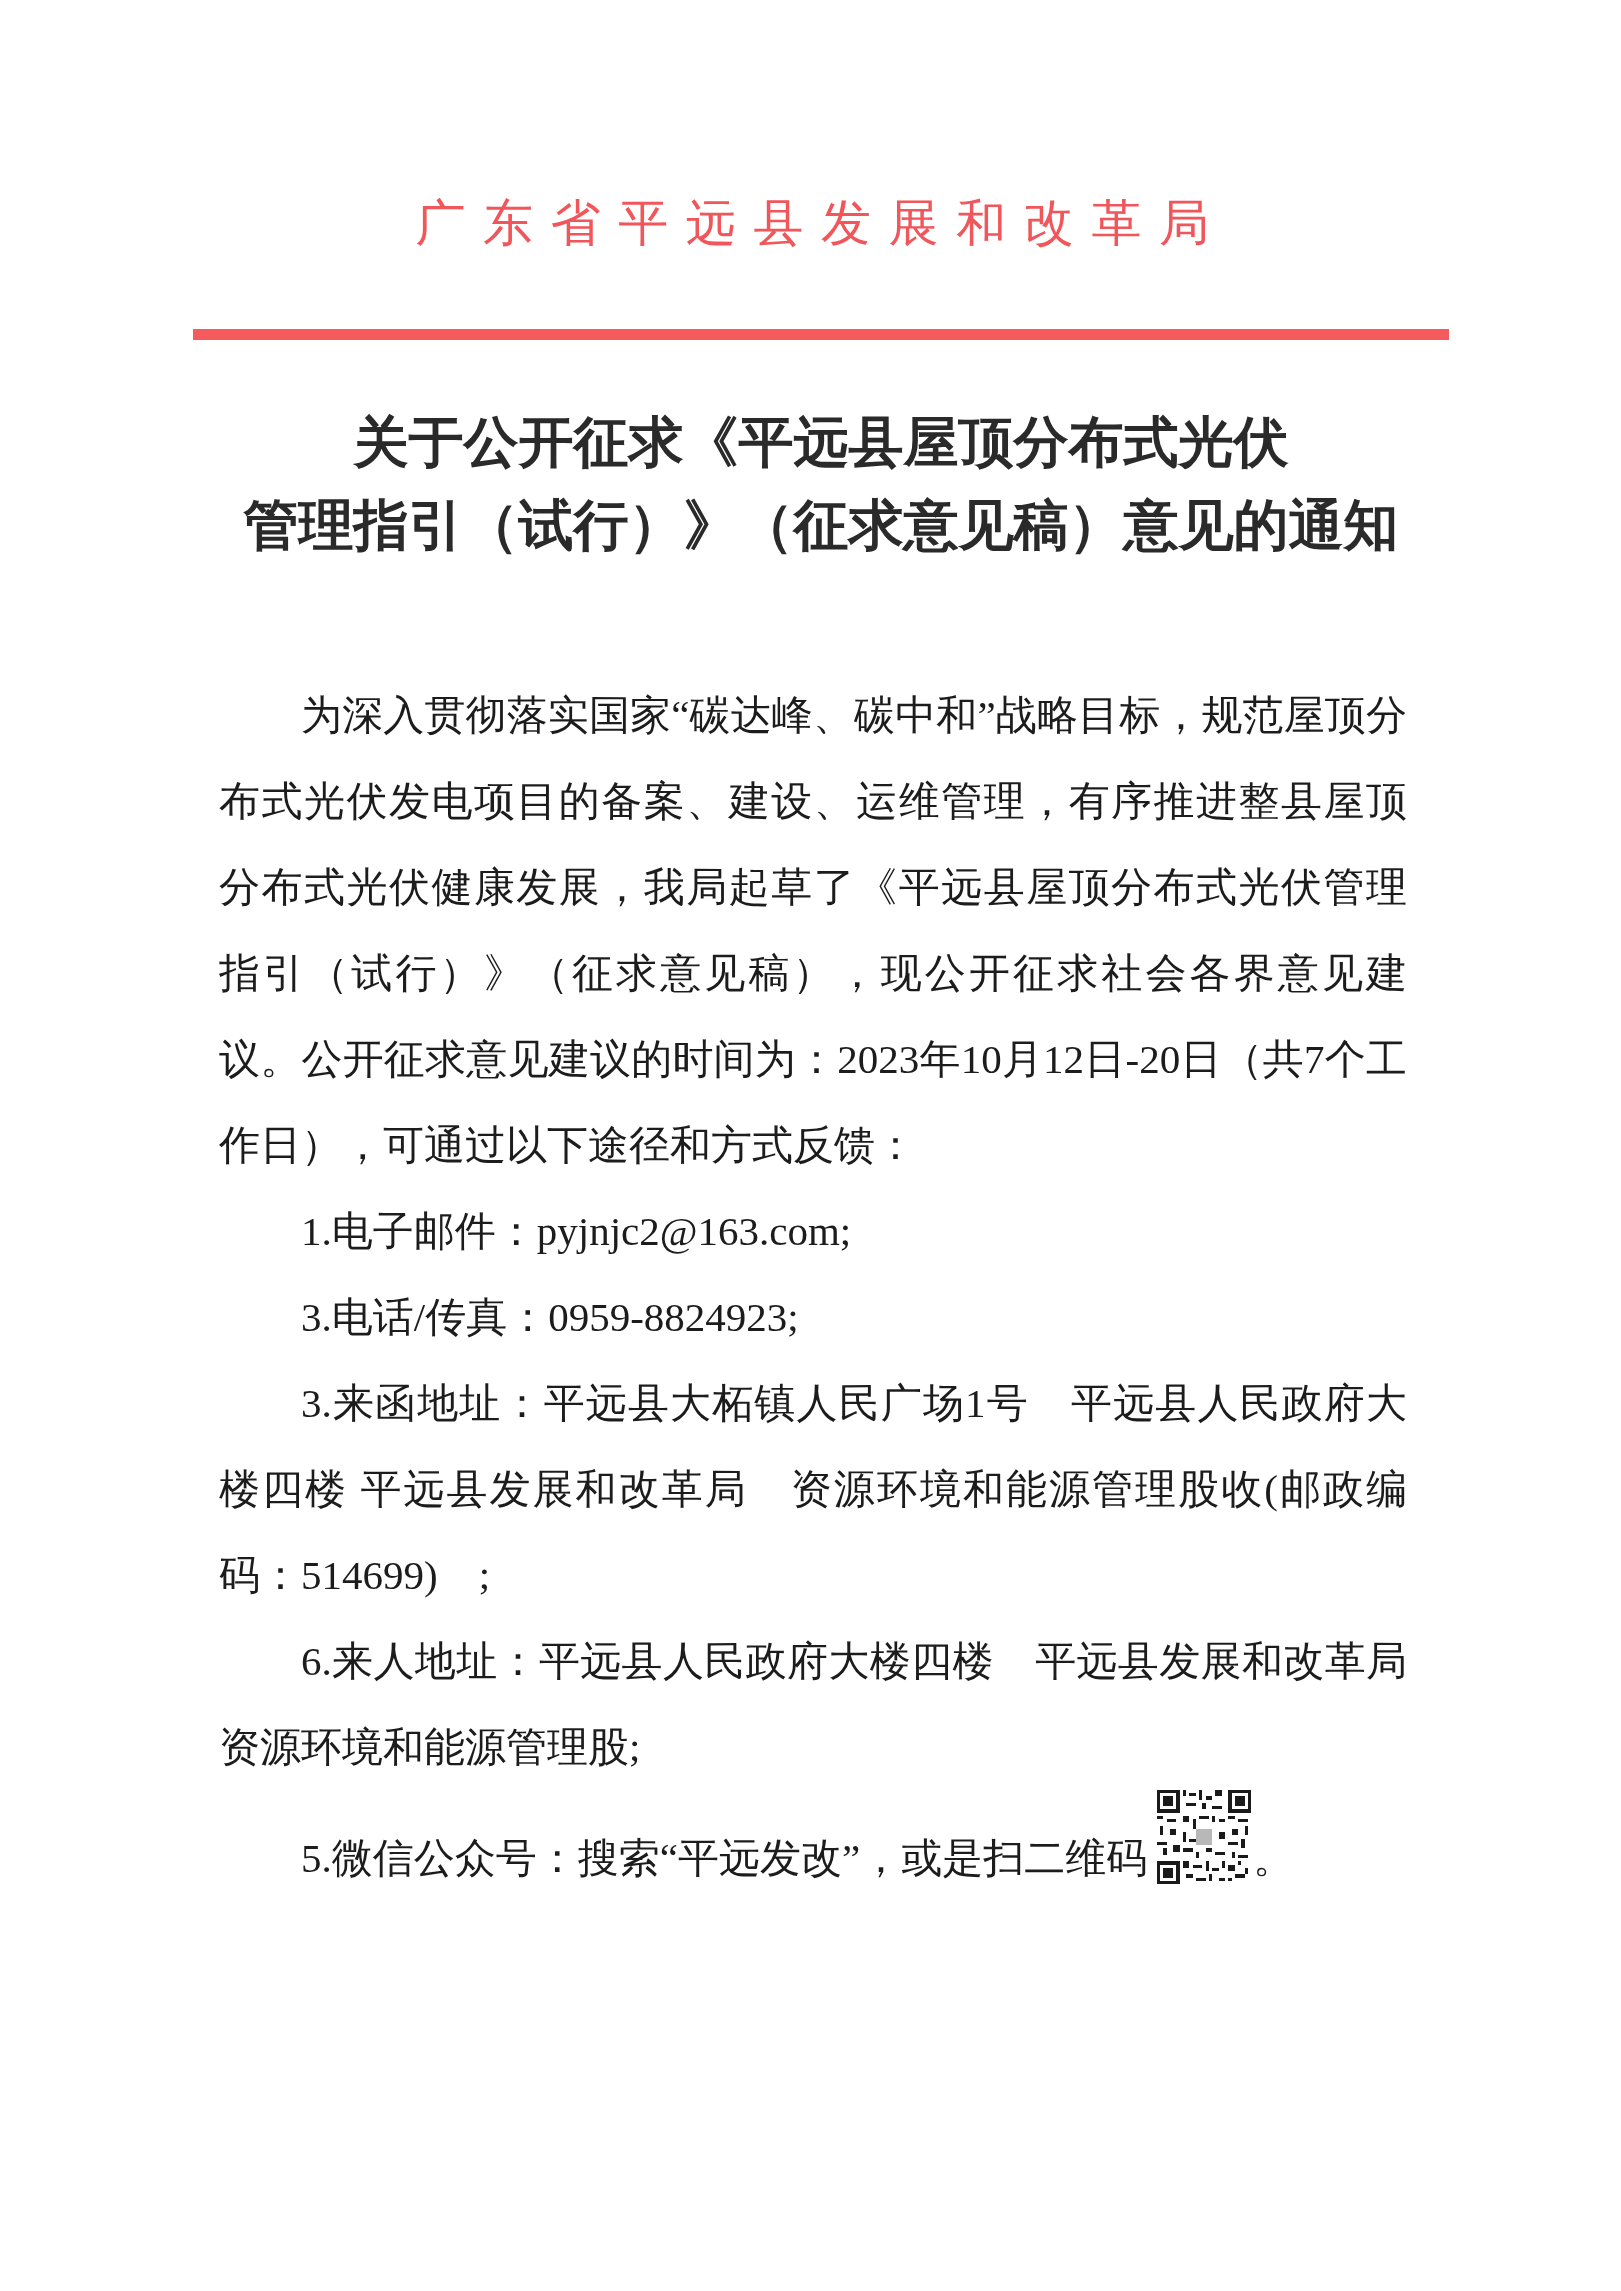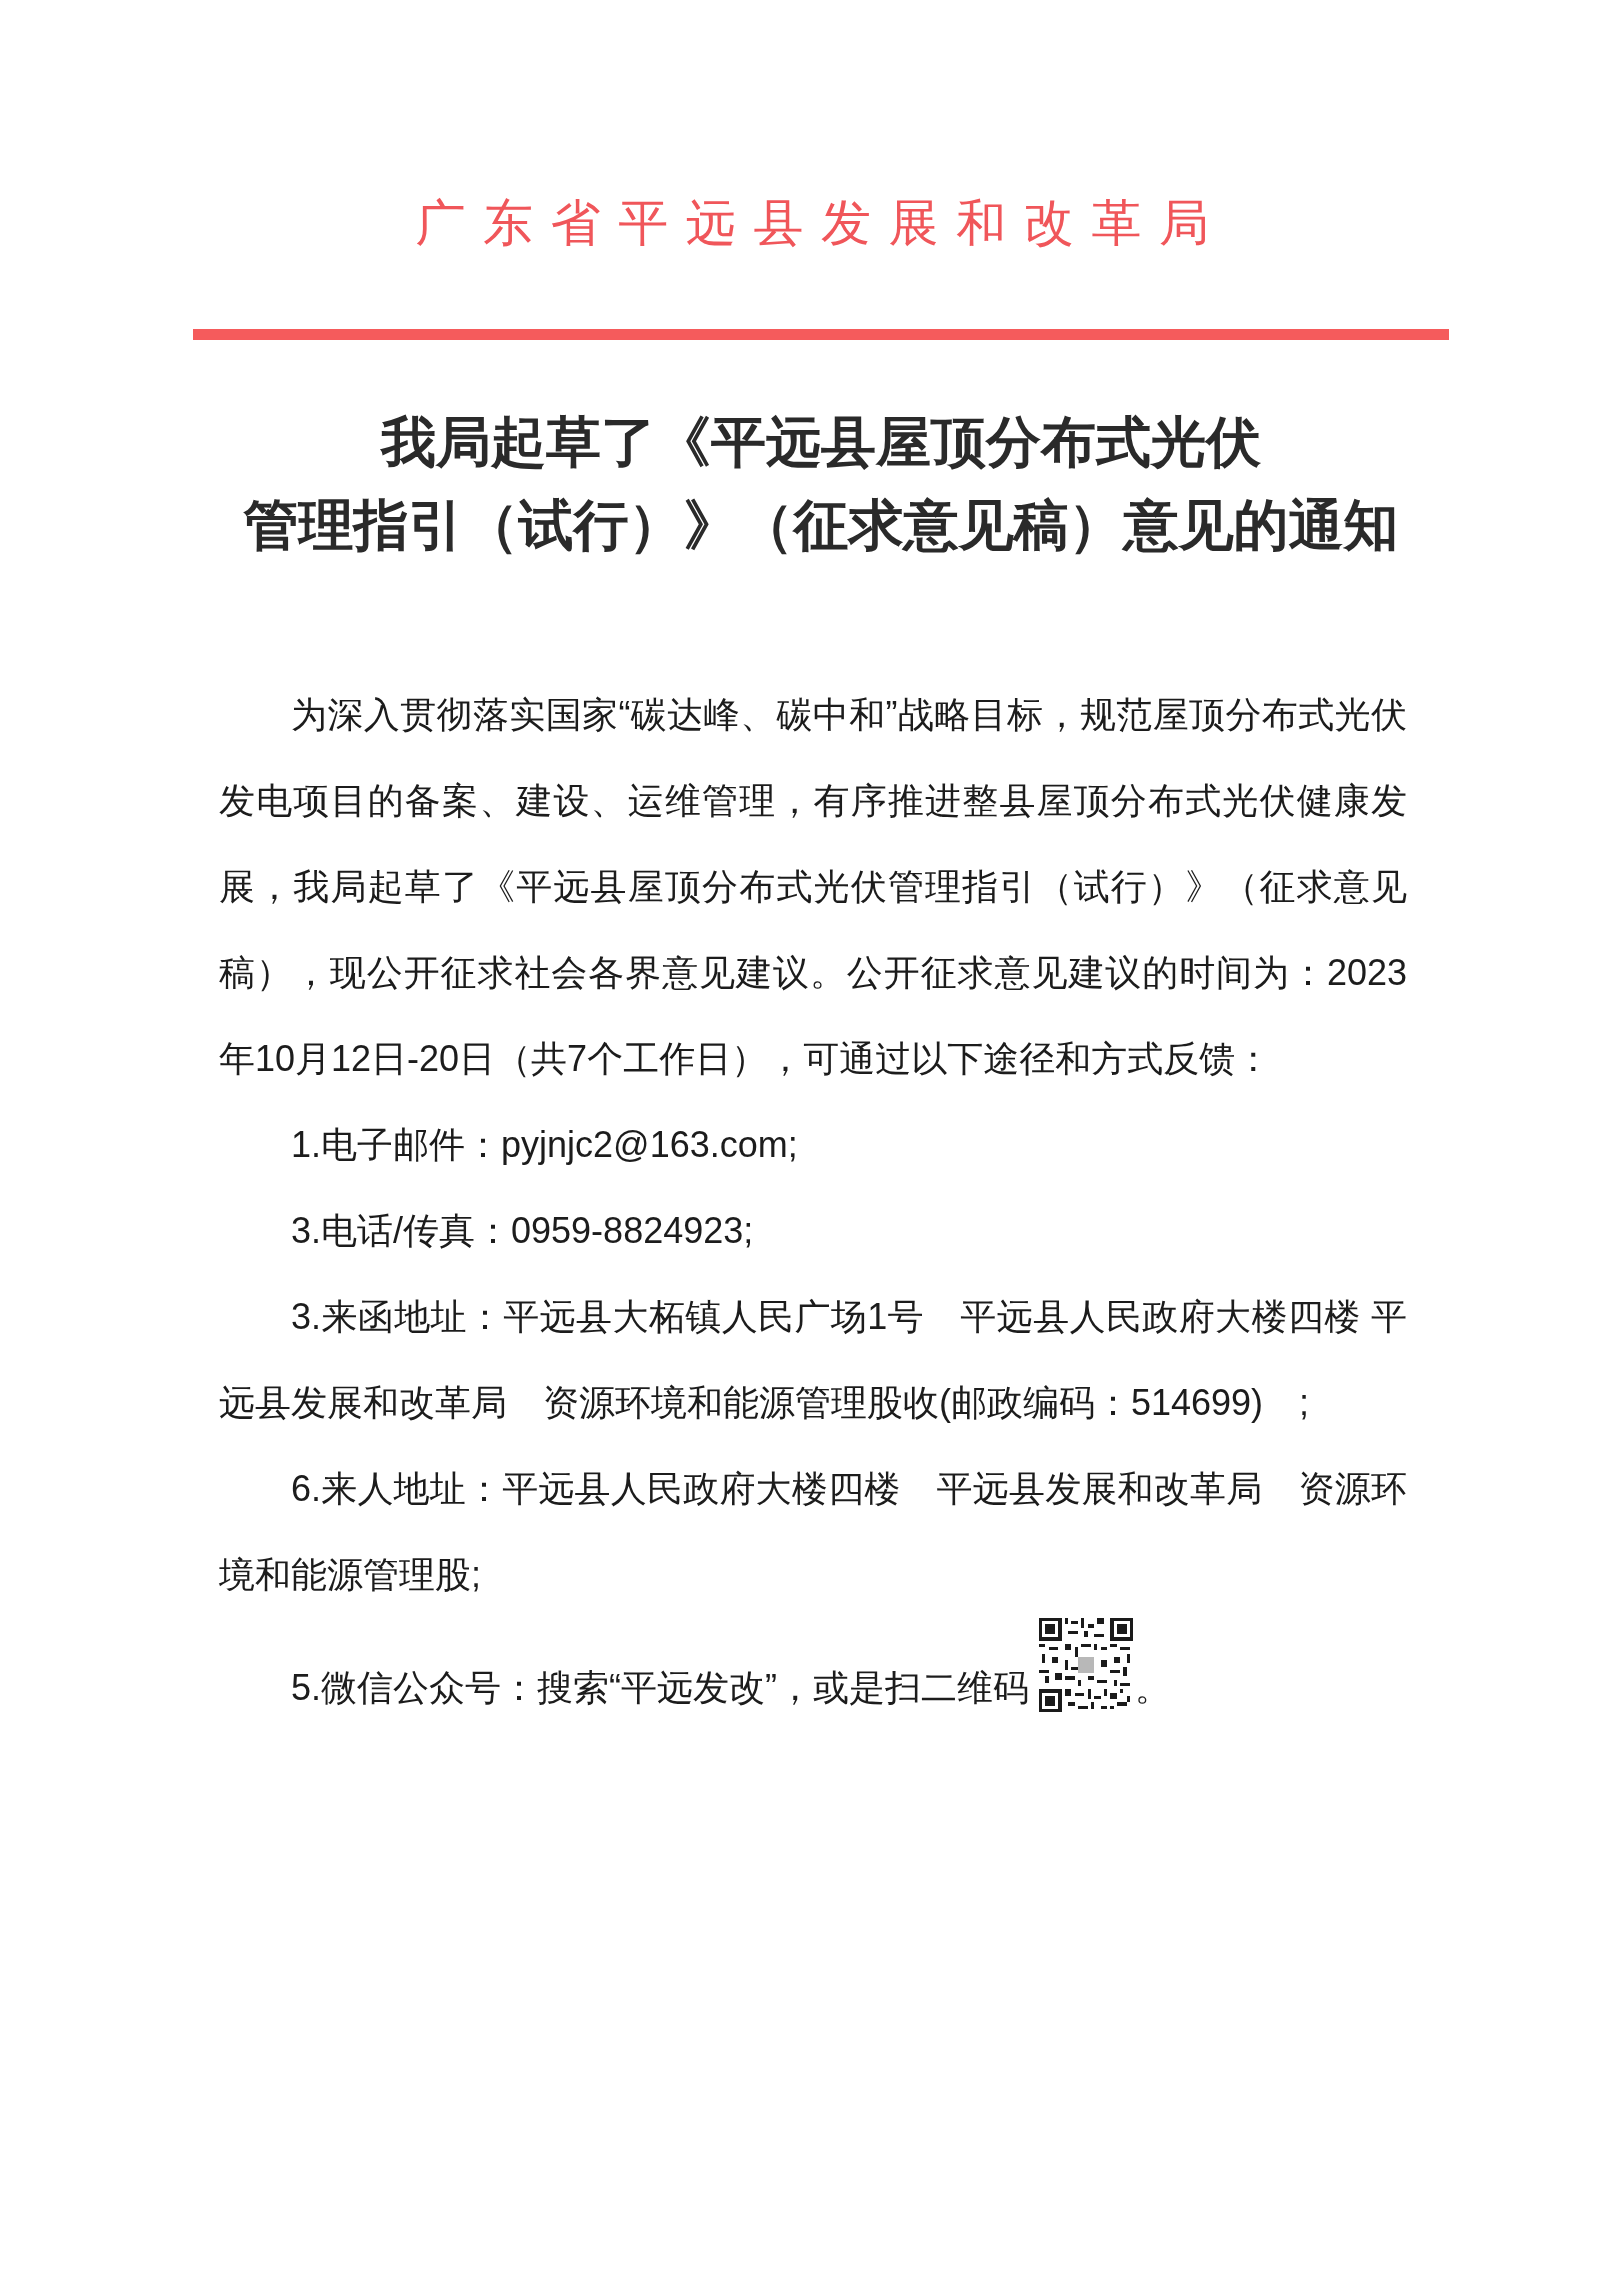--- a/index.html
+++ b/index.html
@@ -22,41 +22,41 @@
     position: absolute; left: 193px; width: 1256px; top: 400px;
     text-align: center; color: #2a2a2a;
     font-family: "DejaVu Serif", "Liberation Serif", serif;
     font-weight: bold; font-size: 55px; line-height: 83px;
   }
   .doc-title div { white-space: nowrap; }
 
   .body {
     position: absolute; left: 219px; width: 1188px; top: 672px;
     color: #1c1c1c;
-    font-family: Liberation Sans, sans-serif;
-    font-size: 36px; line-height: 86px;
+    font-family: Liberation Serif, serif;
+    font-size: 41px; line-height: 86px;
     text-align: justify;
   }
   .body p { margin: 0; text-indent: 2em; }
 
   .qr {
     display: inline-block; width: 94px; height: 94px; vertical-align: -11.8px;
     margin-left: 9.8px; margin-right: 2px;
   }
 </style>
 </head>
 <body>
 
 <div class="page">
 
   <div class="masthead">广东省平远县发展和改革局</div>
   <div class="red-rule"></div>
 
   <div class="doc-title">
-    <div>我局起草了《平远县屋顶分布式光伏</div>
+    <div>关于公开征求《平远县屋顶分布式光伏</div>
     <div>管理指引（试行）》（征求意见稿）意见的通知</div>
   </div>
 
   <div class="body">
     <p>为深入贯彻落实国家“碳达峰、碳中和”战略目标，规范屋顶分布式光伏发电项目的备案、建设、运维管理，有序推进整县屋顶分布式光伏健康发展，我局起草了《平远县屋顶分布式光伏管理指引（试行）》（征求意见稿），现公开征求社会各界意见建议。公开征求意见建议的时间为：2023年10月12日-20日（共7个工作日），可通过以下途径和方式反馈：</p>
 
     <p><span>1.电子邮件：</span><span>pyjnjc2@163.com;</span></p>
 
     <p><span>3.电话/传真：</span><span>0959-8824923;</span></p>
 

